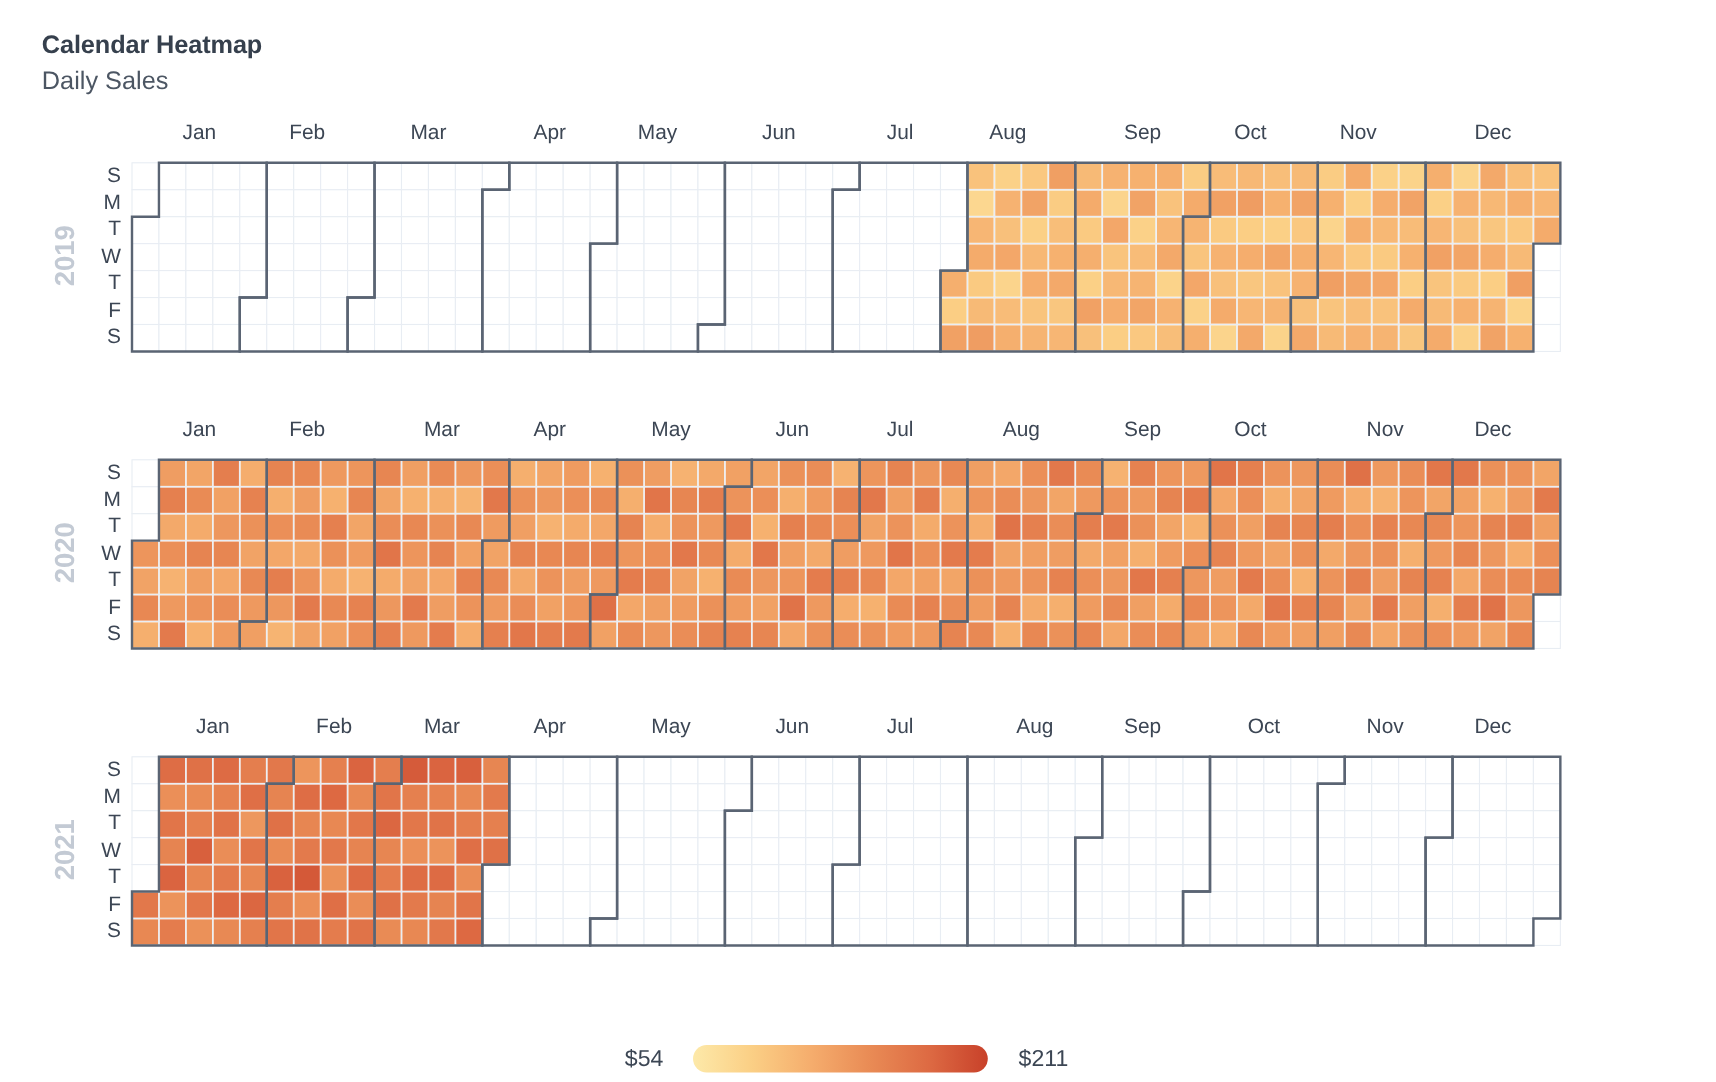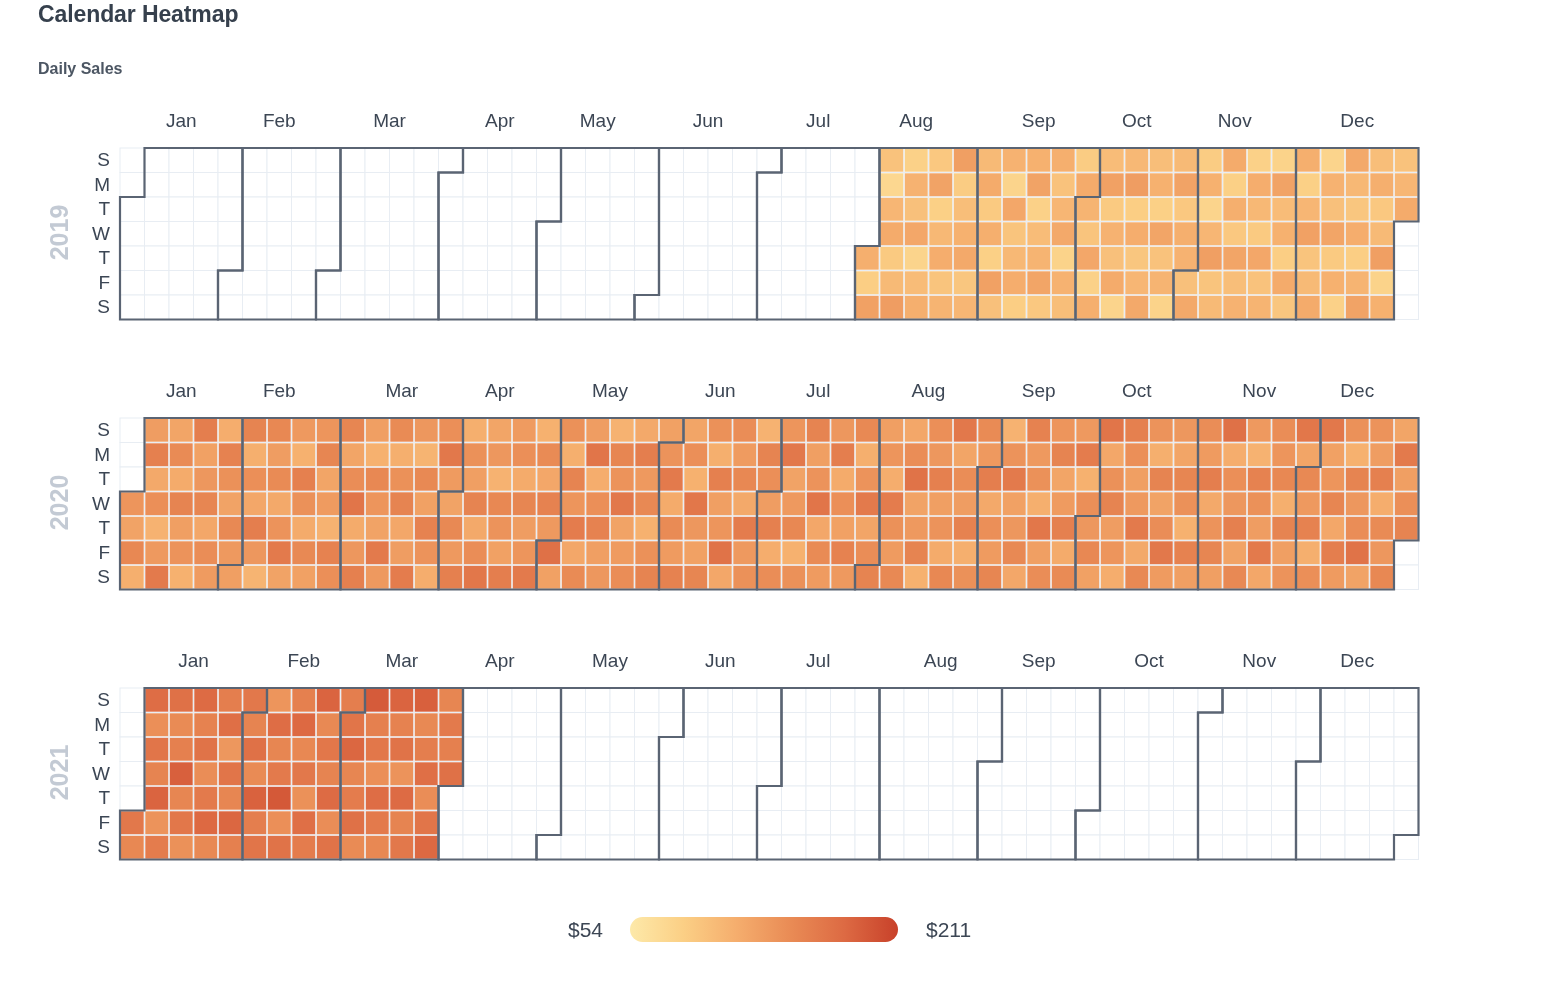--- a/index.html
+++ b/index.html
@@ -6,27 +6,27 @@
   html, body {
     margin: 0; padding: 0;
     width: 1560px; height: 984px;
     background: #ffffff;
     font-family: "Liberation Sans", sans-serif;
     overflow: hidden;
   }
   #root { position: relative; width: 1560px; height: 984px; }
 
   .title {
-    position: absolute; left: 38px; top: 1px;
+    position: absolute; left: 38px; top: 27px;
     font-size: 23px; font-weight: bold; color: #36404d;
     letter-spacing: -0.1px;
   }
   .subtitle {
     position: absolute; left: 38px; top: 60px;
-    font-size: 16px; font-weight: bold; color: #4c5663;
+    font-size: 23px; font-weight: normal; color: #4c5663;
   }
 
   .year-block { position: absolute; left: 0; }
   .year-label {
     position: absolute;
     font-size: 25px; font-weight: bold; color: #c3cad4;
     transform: rotate(-90deg);
     transform-origin: center center;
     white-space: nowrap;
     text-align: center;
@@ -40,21 +40,21 @@
   .month-label {
     position: absolute;
     font-size: 19px; color: #3c4654;
     text-align: center; white-space: nowrap;
     transform: translateX(-50%);
   }
 
   .grid-wrap { position: absolute; }
   .grid-svg { display: block; }
 
-  .legend { position: absolute; }
+  .legend { position: absolute; margin-top: 33px; }
   .legend-text {
     position: absolute; top: 0;
     font-size: 21px; color: #3c4654; white-space: nowrap;
   }
   .legend-bar {
     position: absolute;
     height: 25px; border-radius: 13px;
   }
 </style>
 </head>

